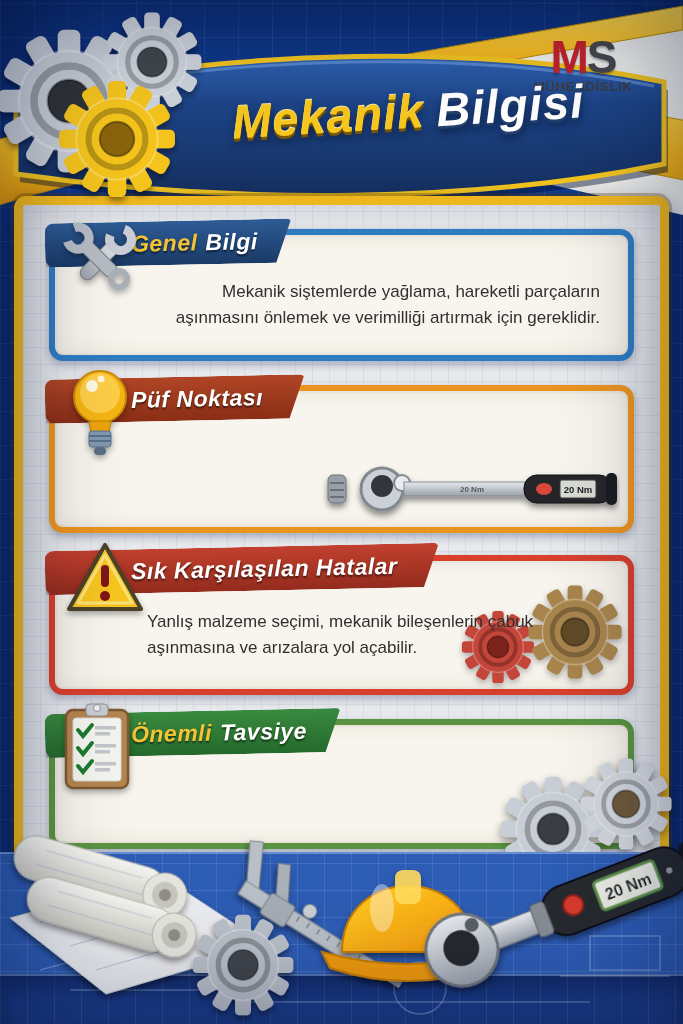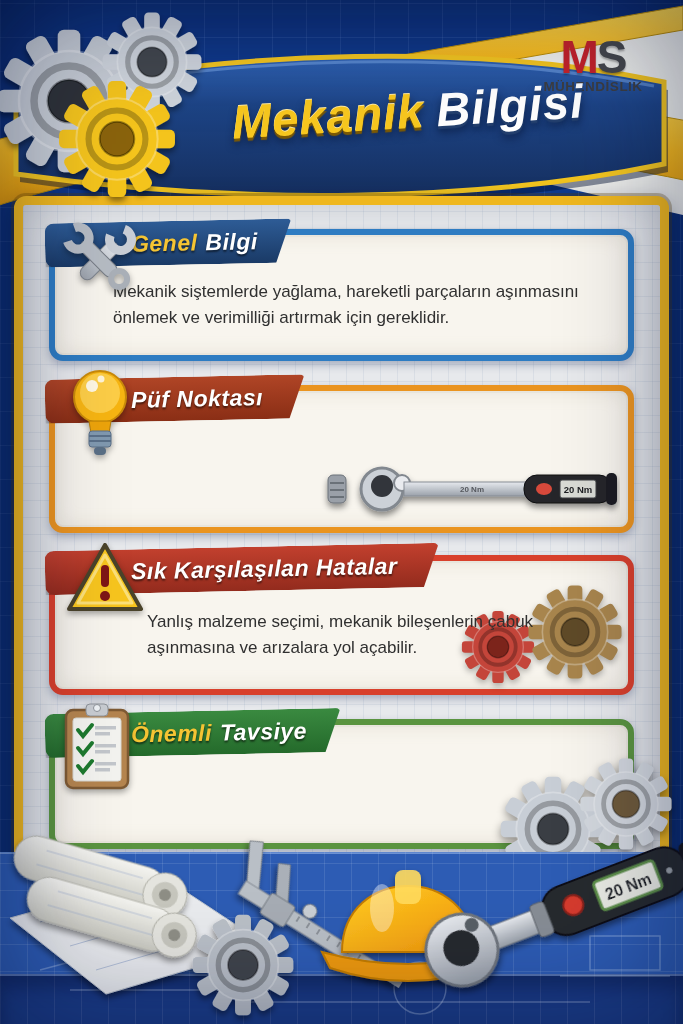--- a/index.html
+++ b/index.html
@@ -16,21 +16,21 @@
   
   .header-art{position:absolute;left:0;top:0;z-index:2;}
   .gears-top{position:absolute;left:-6px;top:4px;z-index:4;}
   .main-title{position:absolute;left:168px;top:84px;width:480px;z-index:5;
     transform:rotate(-3.5deg);text-align:center;font-style:italic;font-weight:bold;
     font-size:47px;letter-spacing:1px;white-space:nowrap;}
   .main-title .t1{color:#f7c71f;
     text-shadow:0 -1px 0 #ffe9a0, 0 3px 1px #7c5a05, 0 6px 9px rgba(5,15,45,.65);}
   .main-title .t2{color:#ffffff;margin-left:12px;
     text-shadow:0 3px 1px #24406e, 0 6px 9px rgba(5,15,45,.65);}
-  .ms-logo{position:absolute;top:34px;right:14px;width:152px;text-align:center;z-index:4;line-height:1;}
+  .ms-logo{position:absolute;top:34px;right:24px;width:152px;text-align:center;z-index:4;line-height:1;}
   .ms-logo .row{font-weight:bold;font-size:46px;letter-spacing:-2px;font-family:"Liberation Sans",sans-serif;}
   .ms-m{color:#c5232a;text-shadow:0 2px 2px rgba(0,0,0,.25);}
   .ms-s{color:#46484c;text-shadow:0 2px 2px rgba(0,0,0,.3);}
   .ms-sub{margin-top:0;font-size:13.5px;font-weight:bold;color:#3c3e42;letter-spacing:.5px;}
 
   
   .panel{position:absolute;left:14px;top:196px;width:655px;height:688px;z-index:2;
     box-sizing:border-box;border:9px solid #efb71e;border-radius:12px;
     background-color:#e7e9ec;
     background-image:
@@ -47,21 +47,21 @@
     box-shadow:0 4px 6px rgba(0,0,0,.35);}
   .tab-title{font-style:italic;font-weight:bold;font-size:23px;letter-spacing:.5px;white-space:nowrap;
     text-shadow:0 2px 2px rgba(0,0,0,.55);}
   .tab-title .w2{margin-left:8px;}
   .tab-icon{position:absolute;z-index:4;filter:drop-shadow(0 3px 3px rgba(0,0,0,.35));}
   .card .body{position:relative;z-index:2;font-size:17px;line-height:1.55;color:#303030;}
 
   .card-1{height:132px;margin-bottom:24px;border:6px solid #2e7cc2;}
   .card-1 .tab{background:linear-gradient(#2e5c96,#1a3a66);}
   .card-1 .w1{color:#f5c433;} .card-1 .w2{color:#fff;}
-  .card-1 .body{padding:44px 28px 0 58px;}
+  .card-1 .body{padding:44px 28px 0 92px;text-align:right;}
   .card-1 .tab-icon{left:2px;top:-20px;}
 
   .card-2{height:148px;margin-bottom:22px;border:6px solid #ea9420;}
   .card-2 .tab{background:linear-gradient(#b04526,#8a2e15);}
   .card-2 .w1{color:#fff;}
   .card-2 .body{padding:42px 30px 0 92px;}
   .card-2 .tab-icon{left:12px;top:-26px;}
   .card-2 .wrench-art{position:absolute;right:8px;bottom:6px;z-index:1;}
 
   .card-3{height:140px;margin-bottom:24px;border:6px solid #d8402c;}

